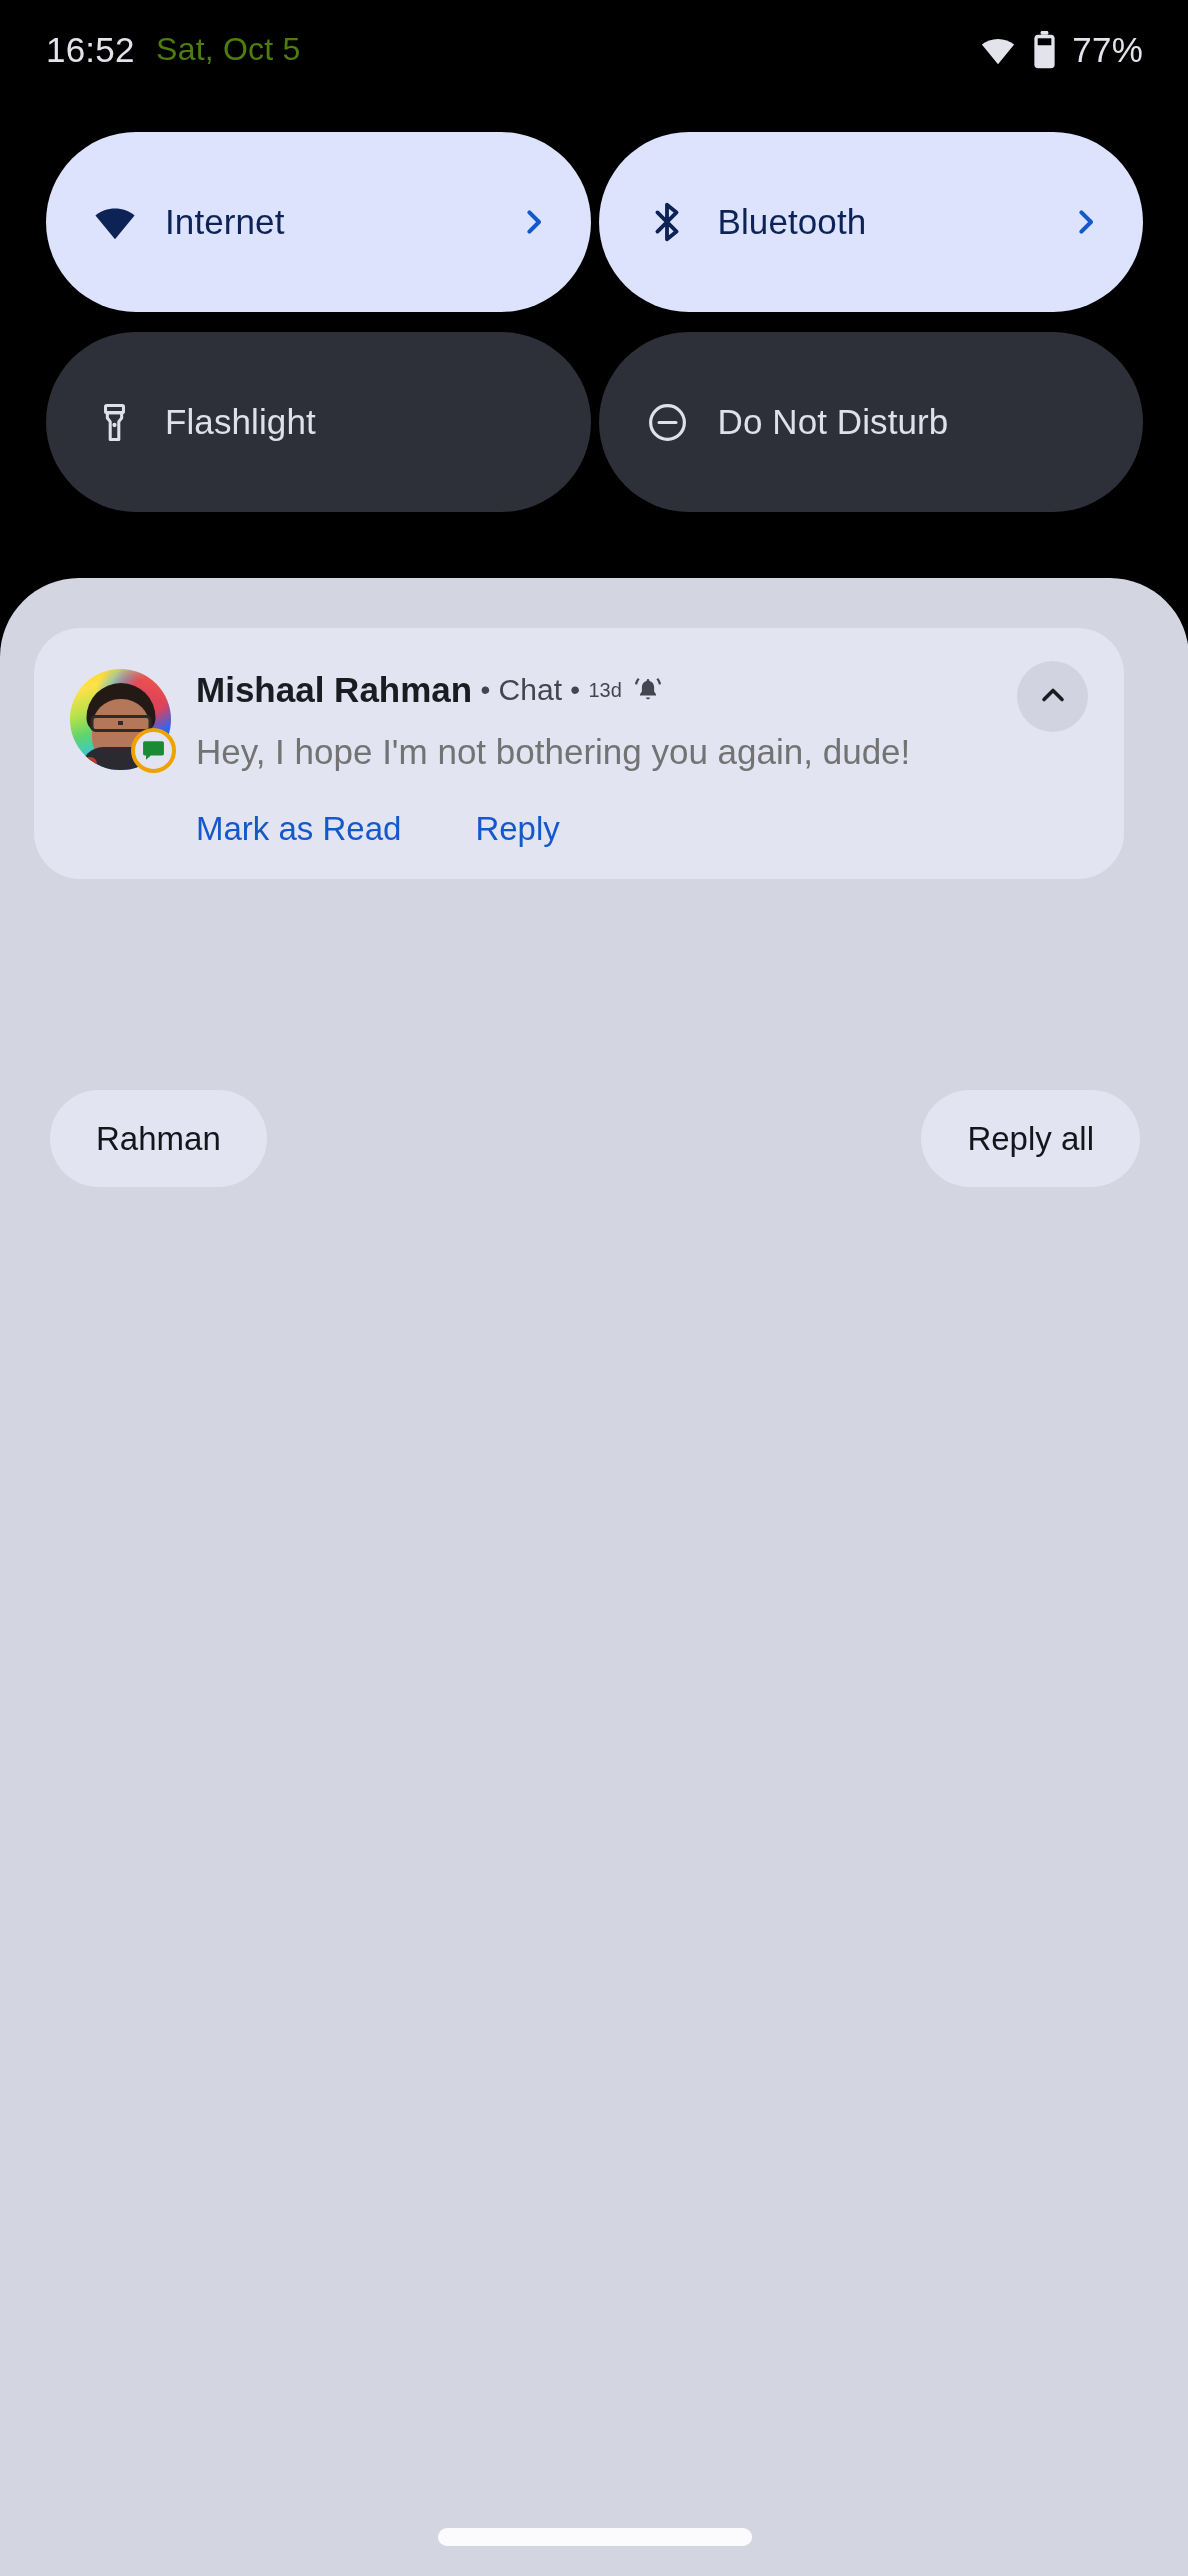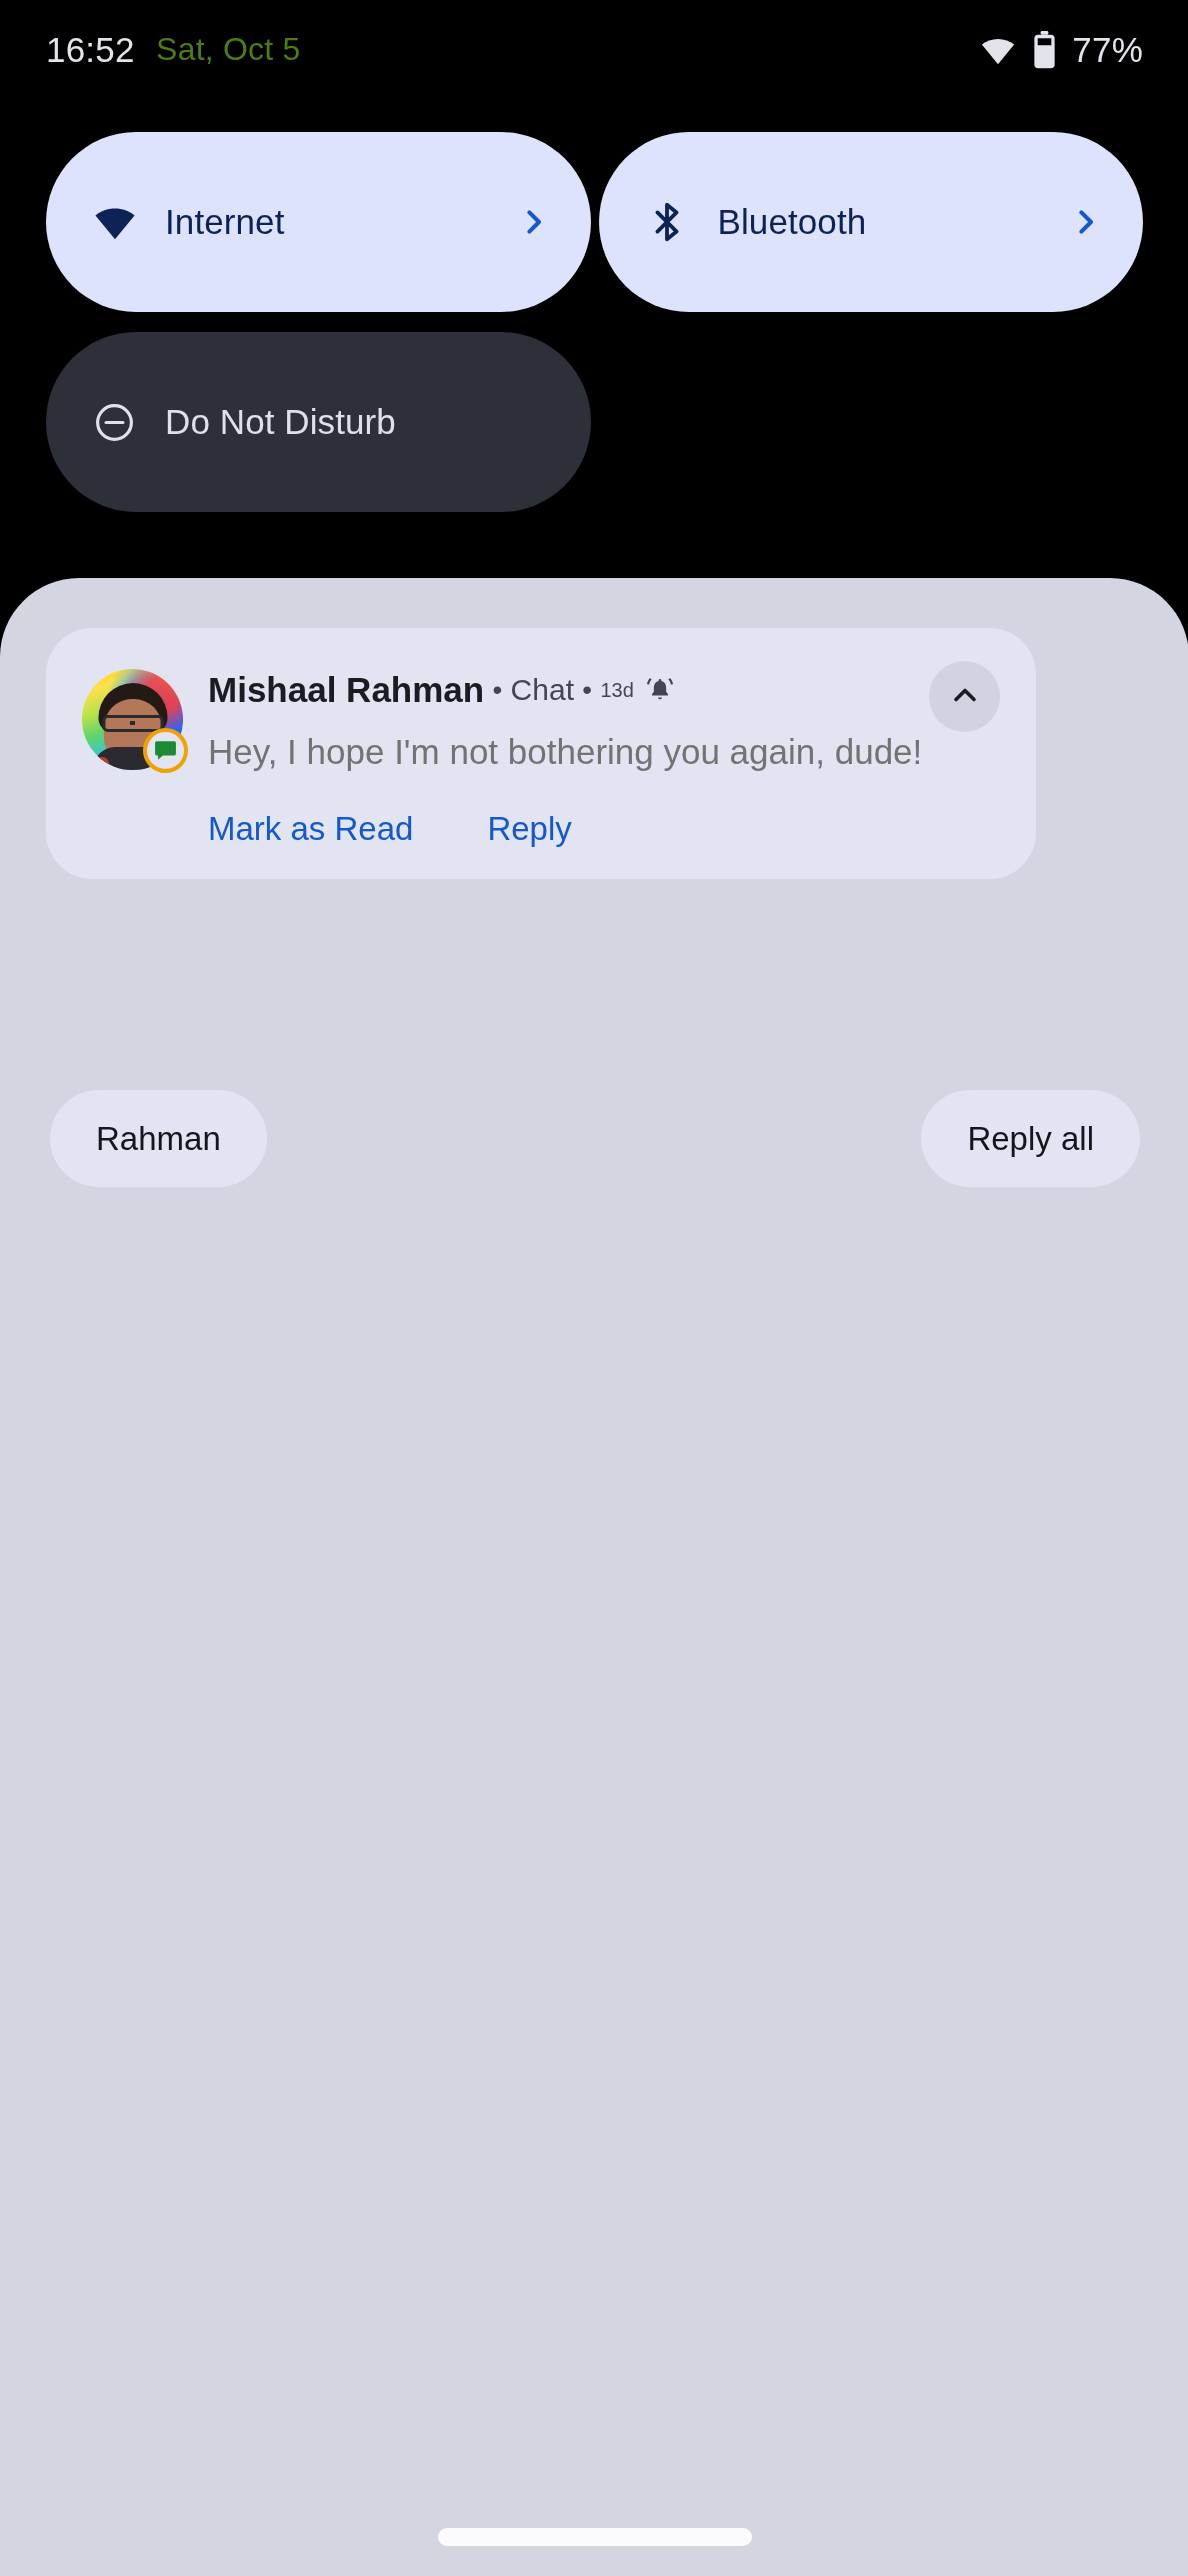--- a/index.html
+++ b/index.html
@@ -52,21 +52,21 @@
   .tile-chevron svg{ display:block; }
 
   
   #shade{
     position:absolute; left:0; top:578px; width:1189px; height:1998px;
     background:#d3d5e1;
     border-radius:79px 79px 0 0;
   }
 
   #notification-card{
-    position:absolute; left:46px; top:50px; width:990px;
+    position:absolute; left:34px; top:50px; width:1090px;
     background:#e2e4f1;
     border-radius:46px;
     padding:36px 36px 25px 36px;
   }
 
   .notif-top{ display:flex; align-items:flex-start; }
 
   
   .avatar-wrap{ position:relative; width:101px; height:101px; flex:0 0 auto; margin-top:5px; }
   .avatar{
@@ -222,20 +222,30 @@
       </svg>
     </span>
     <span class="tile-label">Bluetooth</span>
     <span class="tile-chevron">
       <svg width="33" height="33" viewBox="0 0 24 24" fill="none" stroke="#1558cc" stroke-width="3" stroke-linecap="round" stroke-linejoin="round">
         <polyline points="9 5 16 12 9 19"></polyline>
       </svg>
     </span>
   </div>
 
+  <div class="tile inactive">
+    <span class="tile-icon">
+      <svg width="43" height="43" viewBox="0 0 24 24" fill="none" stroke="#dfe0ea" stroke-width="1.7" stroke-linejoin="round">
+        <rect x="7" y="2.5" width="10" height="4" rx="0.6"></rect>
+        <path d="M8 6.5 h8 v3 l-1.6 2 v10 h-4.8 v-10 l-1.6 -2 z"></path>
+        <circle cx="12" cy="13.4" r="1.2" fill="#dfe0ea" stroke="none"></circle>
+      </svg>
+    </span>
+    <span class="tile-label">Flashlight</span>
+  </div>
 
   <div class="tile inactive">
     <span class="tile-icon">
       <svg width="45" height="45" viewBox="0 0 24 24" fill="none" stroke="#dfe0ea" stroke-width="1.7" stroke-linecap="round">
         <circle cx="12" cy="12" r="9"></circle>
         <line x1="7.5" y1="12" x2="16.5" y2="12"></line>
       </svg>
     </span>
     <span class="tile-label">Do Not Disturb</span>
   </div>

